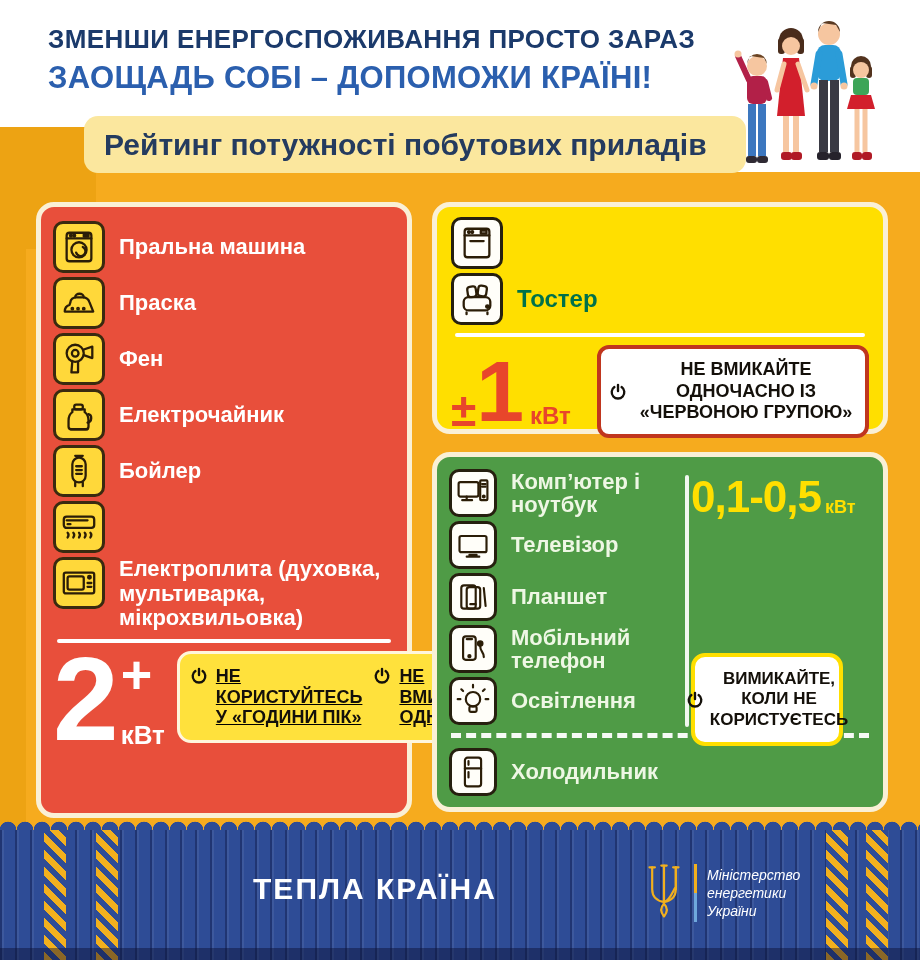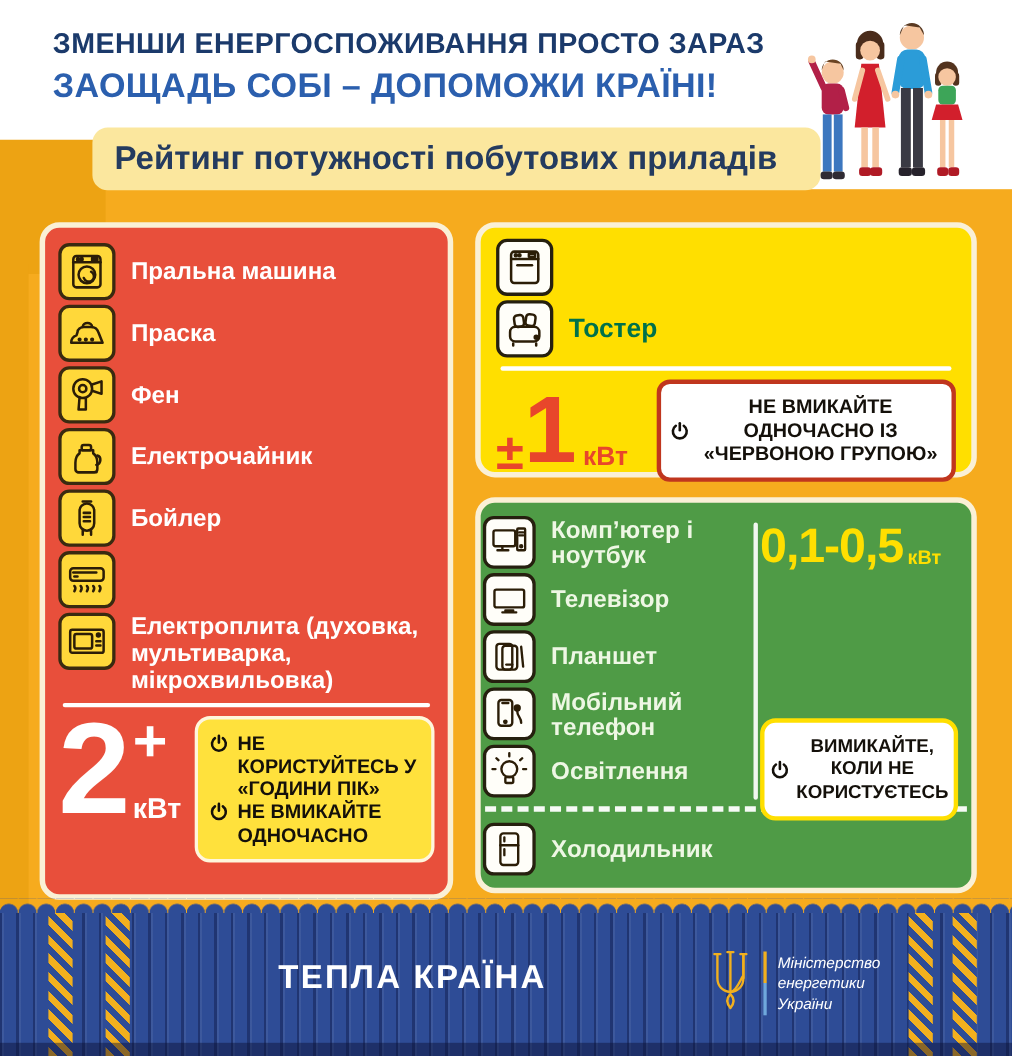--- a/index.html
+++ b/index.html
@@ -14,21 +14,21 @@
   .left-strip{position:absolute;left:0;top:240px;width:26px;height:590px;background:#EDA313;}
   .banner{position:absolute;left:84px;top:116px;width:662px;height:57px;background:#FBE79E;border-radius:14px;
           display:flex;align-items:center;padding-left:20px;box-sizing:border-box;
           font-size:30px;color:#243B5F;font-weight:600;}
   .family{position:absolute;right:38px;top:4px;width:152px;height:170px;}
 
   
   .panel{position:absolute;border:5px solid #FAF0D6;border-radius:18px;box-sizing:border-box;}
   .panel.red{left:36px;top:202px;width:376px;height:616px;background:#E84F3B;padding:14px 12px;}
   .panel.yellow{left:432px;top:202px;width:456px;height:232px;background:#FFDF00;padding:10px 14px;}
-  .panel.green{left:432px;top:452px;width:456px;height:360px;background:#4F9B46;padding:12px 2px;}
+  .panel.green{left:432px;top:452px;width:456px;height:360px;background:#4F9B46;padding:12px 12px;}
 
   .item{display:flex;align-items:center;gap:14px;margin-bottom:4px;}
   .item.top{align-items:flex-start;}
   .tile{flex:0 0 52px;width:52px;height:52px;border-radius:10px;display:flex;align-items:center;justify-content:center;box-sizing:border-box;}
   .panel.red .tile{background:#FFD83A;border:3px solid #3A2A10;}
   .panel.yellow .tile,.panel.green .tile{background:#FFFEF9;border:3px solid #26200F;}
   .panel.green .tile{flex-basis:48px;width:48px;height:48px;}
   .tile svg{stroke:#2B1D07;fill:none;stroke-width:2.4;stroke-linecap:round;stroke-linejoin:round;}
   .panel.red .label{color:#ffffff;font-weight:700;font-size:22px;line-height:1.12;}
   .panel.yellow .label{color:#00714A;font-weight:700;font-size:24px;}
@@ -37,40 +37,40 @@
 
   .hr{height:4px;background:#ffffff;border-radius:2px;margin:8px 4px;}
 
   
   .red-power-row{display:flex;align-items:flex-start;margin-top:6px;}
   .big2{font-size:118px;font-weight:700;color:#fff;line-height:.82;}
   .p-col{display:flex;flex-direction:column;justify-content:space-between;height:98px;margin-left:2px;padding:2px 0 0;}
   .plus{font-size:54px;color:#fff;font-weight:700;line-height:.8;}
   .unit-w{font-size:26px;color:#fff;font-weight:700;}
   .warnbox{margin-left:12px;flex:1;background:#FFE13C;border:3px solid #FFF6DC;border-radius:14px;
-           padding:12px 10px;display:flex;flex-direction:column;gap:0;}
+           padding:12px 10px;display:flex;flex-direction:row;gap:11px;text-decoration:underline;}
   .warn-item{display:flex;gap:8px;align-items:flex-start;color:#14100A;font-weight:700;font-size:18px;line-height:1.15;}
   .warn-item svg,.y-warn svg,.g-warn svg{flex:0 0 18px;stroke:#14100A;fill:none;stroke-width:2.6;stroke-linecap:round;margin-top:1px;}
 
   
   .y-bottom{display:flex;align-items:center;margin-top:6px;}
   .pm{font-size:46px;color:#E8462B;font-weight:700;line-height:.9;align-self:flex-end;margin-bottom:6px;}
   .big1{font-size:86px;color:#E8462B;font-weight:700;line-height:.8;}
   .unit-r{font-size:24px;color:#E8462B;font-weight:700;align-self:flex-end;margin:0 0 8px 6px;}
   .y-warn{margin-left:auto;width:272px;background:#fff;border:4px solid #C0361E;border-radius:12px;
           padding:10px 8px;display:flex;gap:8px;align-items:center;justify-content:center;
           color:#14100A;font-weight:700;font-size:18px;line-height:1.2;text-align:center;box-sizing:border-box;}
 
   
   .g-left{width:238px;}
   .g-divider{position:absolute;left:248px;top:18px;height:252px;width:4px;background:rgba(255,255,255,.92);border-radius:2px;}
   .g-right{position:absolute;left:254px;top:18px;width:186px;}
   .g-power{color:#FFDF00;font-weight:700;font-size:44px;letter-spacing:-1px;line-height:1;display:flex;align-items:flex-end;}
   .g-unit{font-size:18px;margin:0 0 3px 4px;font-weight:700;letter-spacing:0;}
-  .g-warn{position:absolute;left:254px;top:196px;width:180px;background:#fff;border:4px solid #FFDF00;border-radius:14px;
+  .g-warn{position:absolute;left:254px;top:196px;width:152px;background:#fff;border:4px solid #FFDF00;border-radius:14px;
           padding:12px 8px;display:flex;gap:6px;align-items:center;justify-content:center;
           color:#14100A;font-weight:700;font-size:17px;line-height:1.2;text-align:center;box-sizing:border-box;}
   .dash{border-top:5px dashed rgba(255,255,255,.95);margin:8px 2px 10px;}
 
   
   .footer{position:absolute;left:0;top:830px;width:920px;height:130px;background-color:#2E4C96;
           background-image:repeating-linear-gradient(90deg,rgba(15,25,70,.45) 0 2px,rgba(255,255,255,.07) 2px 4px,rgba(0,0,0,0) 4px 15px);}
   .footer::before{content:"";position:absolute;top:-13px;left:0;width:100%;height:13px;
           background-image:radial-gradient(circle at 8px 13px,#2E4C96 8px,rgba(0,0,0,0) 8.6px);
           background-size:17px 13px;background-repeat:repeat-x;}

